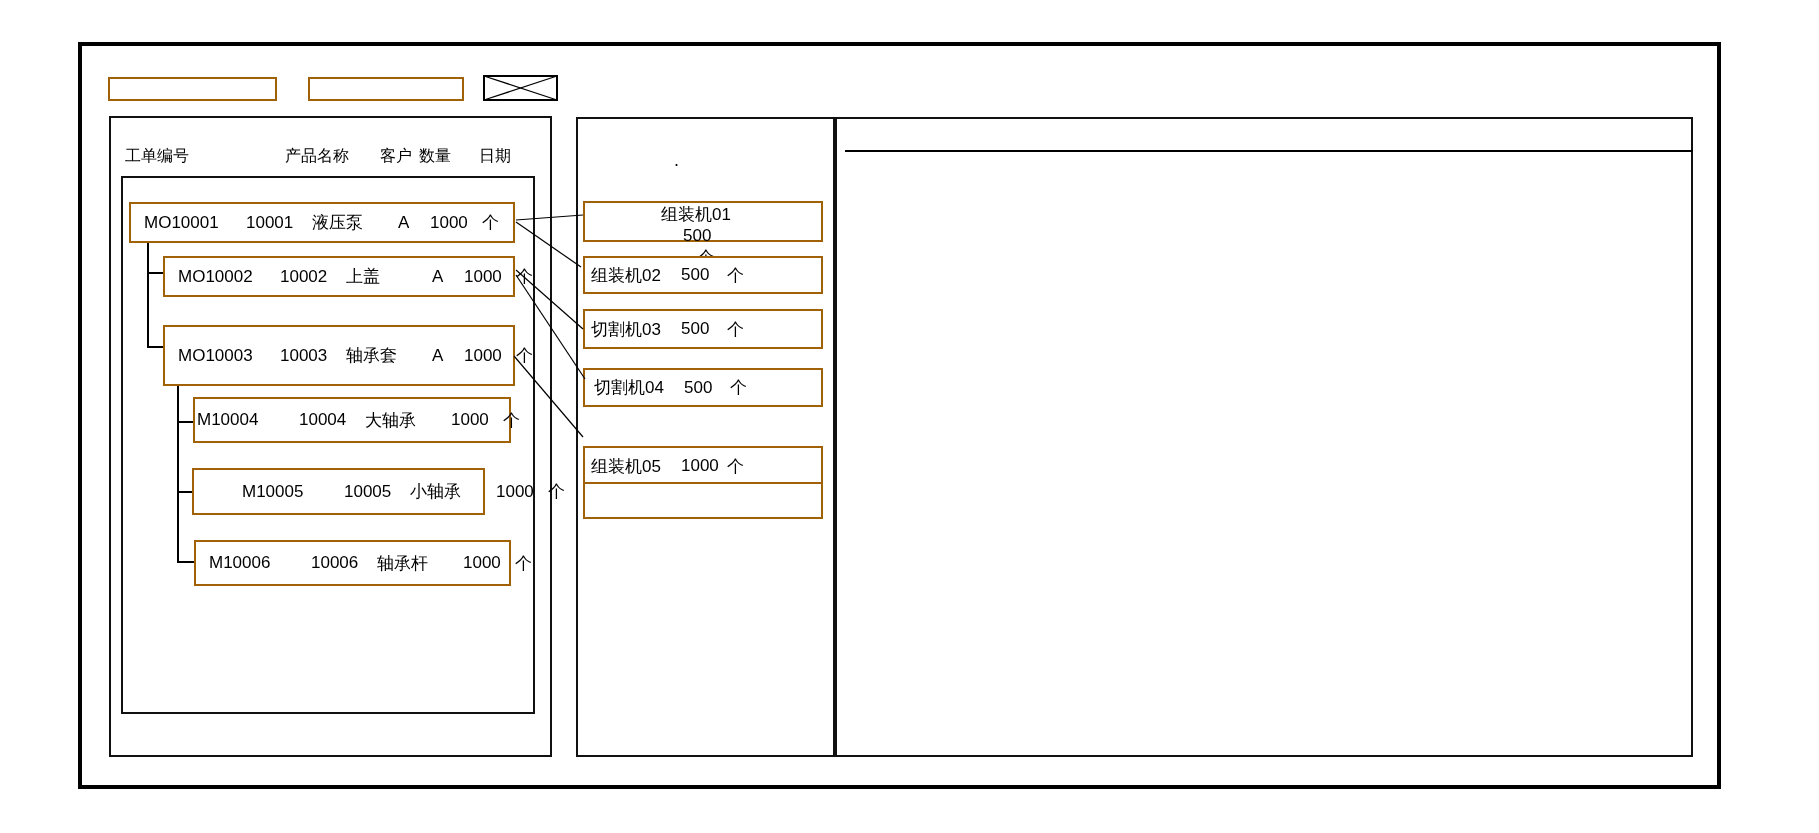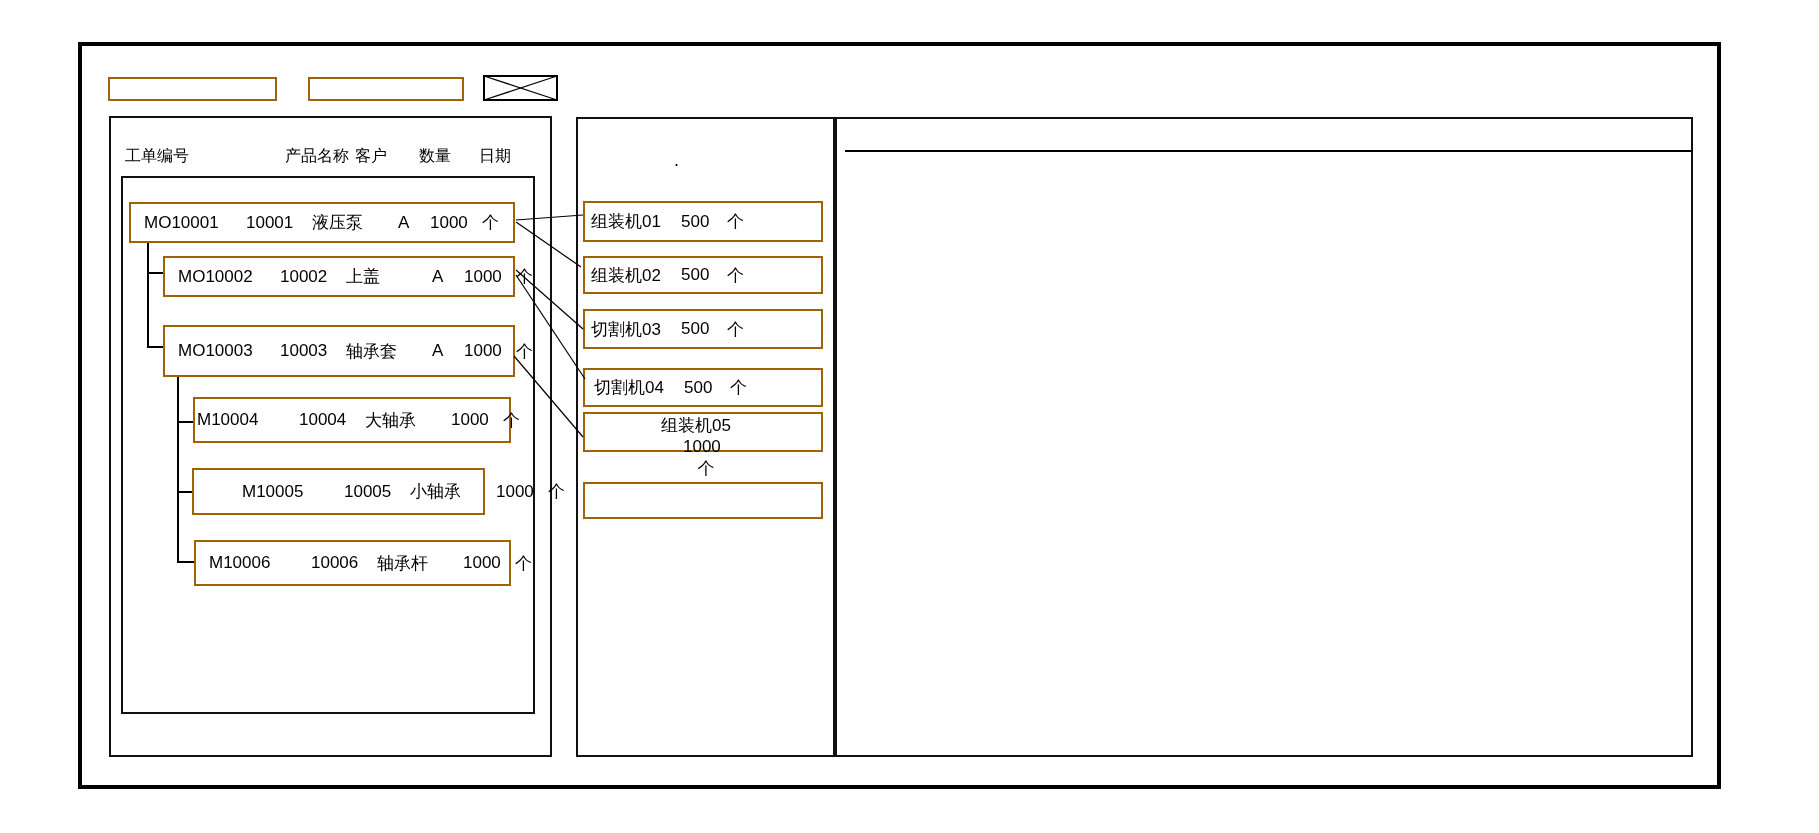--- a/index.html
+++ b/index.html
@@ -43,21 +43,21 @@
     <rect x="1" y="1" width="73" height="24" fill="none" stroke="#000" stroke-width="2"></rect>
     <line x1="1" y1="1" x2="74" y2="25" stroke="#000" stroke-width="1.3"></line>
     <line x1="74" y1="1" x2="1" y2="25" stroke="#000" stroke-width="1.3"></line>
   </svg>
 </div>
 
 <div class="abs panel" style="left:109px;top:116px;width:443px;height:641px;">
   <span class="hdr-label" style="left:14px;">工单编号</span>
   <span class="hdr-label" style="left:81px;margin-top:44px;">产品编码</span>
   <span class="hdr-label" style="left:174px;">产品名称</span>
-  <span class="hdr-label" style="left:244px;">客户</span>
+  <span class="hdr-label" style="left:269px;">客户</span>
   <span class="hdr-label" style="left:308px;">数量</span>
   <span class="hdr-label" style="left:368px;text-align:right;">日期</span>
 </div>
 
 <div class="abs panel" style="left:121px;top:176px;width:414px;height:538px;"></div>
 
 <div class="abs thinline" style="left:147px;top:243px;width:2px;height:104px;"></div>
 <div class="abs thinline" style="left:147px;top:272px;width:17px;height:2px;"></div>
 <div class="abs thinline" style="left:147px;top:346px;width:17px;height:2px;"></div>
 <div class="abs thinline" style="left:177px;top:370px;width:2px;height:193px;"></div>
@@ -74,21 +74,21 @@
   <span class="c-unit">个</span>
 </div>
 <div class="abs box order-row" style="left:163px;top:256px;width:352px;height:41px;">
   <span class="c-order">MO10002</span>
   <span class="c-code">10002</span>
   <span class="c-pname">上盖</span>
   <span class="c-cust">A</span>
   <span class="c-qty">1000</span>
   <span class="c-unit">个</span>
 </div>
-<div class="abs box order-row" style="left:163px;top:325px;width:352px;height:52px;">
+<div class="abs box order-row" style="left:163px;top:325px;width:352px;height:61px;">
   <span class="c-order">MO10003</span>
   <span class="c-code">10003</span>
   <span class="c-pname">轴承套</span>
   <span class="c-cust">A</span>
   <span class="c-qty">1000</span>
   <span class="c-unit">个</span>
 </div>
 <div class="abs box order-row" style="left:193px;top:397px;width:318px;height:46px;justify-content:center;">
   <span class="c-order">M10004</span>
   <span class="c-code">10004</span>
@@ -107,41 +107,41 @@
   <span class="c-order">M10006</span>
   <span class="c-code">10006</span>
   <span class="c-pname">轴承杆</span>
   <span class="c-qty">1000</span>
   <span class="c-unit">个</span>
 </div>
 
 <div class="abs panel" style="left:576px;top:117px;width:259px;height:640px;"></div>
 <span class="dot" style="left:674px;top:158px;">.</span>
 
-<div class="abs box wc-row" style="left:583px;top:201px;width:240px;height:41px;">
+<div class="abs box wc-row" style="left:583px;top:201px;width:240px;height:41px;flex-direction:column;">
   <span class="wc-name">组装机01</span>
   <span class="wc-qty">500</span>
   <span class="wc-unit">个</span>
 </div>
 <div class="abs box wc-row" style="left:583px;top:256px;width:240px;height:38px;">
   <span class="wc-name">组装机02</span>
   <span class="wc-qty">500</span>
   <span class="wc-unit">个</span>
 </div>
 <div class="abs box wc-row" style="left:583px;top:309px;width:240px;height:40px;">
   <span class="wc-name">切割机03</span>
   <span class="wc-qty">500</span>
   <span class="wc-unit">个</span>
 </div>
 <div class="abs box wc-row" style="left:583px;top:368px;width:240px;height:39px;padding-left:9px;">
   <span class="wc-name">切割机04</span>
   <span class="wc-qty">500</span>
   <span class="wc-unit">个</span>
 </div>
-<div class="abs box wc-row" style="left:583px;top:412px;width:240px;height:40px;flex-direction:column;">
+<div class="abs box wc-row" style="left:583px;top:446px;width:240px;height:40px;">
   <span class="wc-name">组装机05</span>
   <span class="wc-qty">1000</span>
   <span class="wc-unit">个</span>
 </div>
 <div class="abs box wc-row" style="left:583px;top:482px;width:240px;height:37px;">
   <span class="wc-name"></span>
   <span class="wc-qty"></span>
   <span class="wc-unit"></span>
 </div>
 

